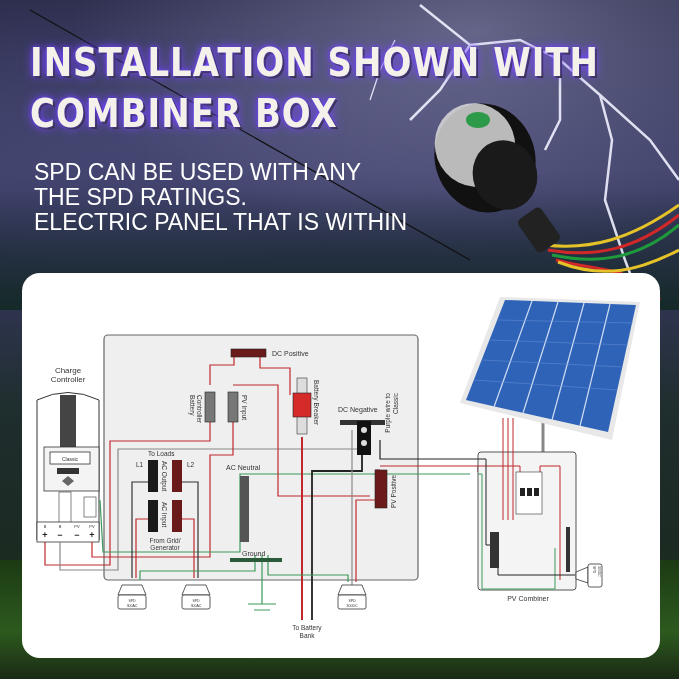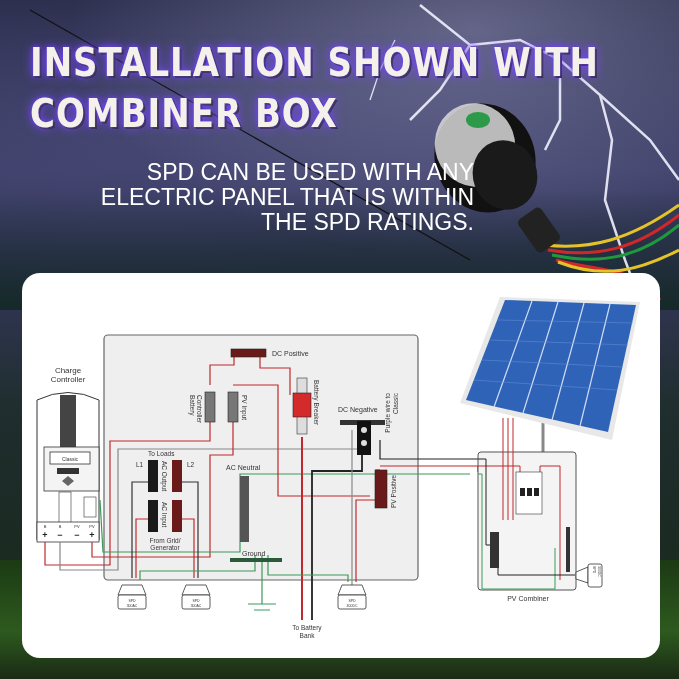--- a/index.html
+++ b/index.html
@@ -11,21 +11,21 @@
   .forest{position:absolute;left:0;top:190px;width:679px;height:120px;
     background:linear-gradient(180deg,rgba(20,40,40,0),rgba(18,40,36,.9));}
   .lawn{position:absolute;left:0;top:560px;width:679px;height:119px;
     background:linear-gradient(180deg,#1c3a14,#2d5a1e 60%,#1a2a14);}
   .title{position:absolute;left:30px;font-weight:bold;font-family:"DejaVu Sans",sans-serif;color:#f4f1ea;
     font-size:34px;letter-spacing:1px;transform:scaleY(1.15);
     text-shadow:0 0 4px #6b3cff,2px 2px 0 #333,0 0 10px #7a4cff;}
   .t1{top:42px;}
   .t2{top:93px;}
   .sub{position:absolute;left:34px;top:160px;color:#fff;font-size:23px;line-height:25px;width:440px;}
-  .sub div{white-space:nowrap;text-align:right;}
+  .sub div{white-space:nowrap;}
   .card{position:absolute;left:22px;top:273px;width:638px;height:385px;background:#fff;border-radius:18px;}
   svg text{font-family:"Liberation Sans",sans-serif;}
 </style>
 </head>
 <body>
 
 <div class="sky-glow"></div>
 <div class="forest"></div>
 <div class="lawn"></div>
 
@@ -49,22 +49,22 @@
     <ellipse cx="478" cy="120" rx="12" ry="8" fill="#2c9a48"></ellipse>
     <ellipse cx="505" cy="175" rx="32" ry="35" fill="#1a1a1a" transform="rotate(-20 505 175)"></ellipse>
     <rect x="525" y="210" width="28" height="40" rx="5" fill="#222" transform="rotate(-35 539 230)"></rect>
   </g>
 </svg>
 
 <div class="title t1">INSTALLATION SHOWN WITH</div>
 <div class="title t2">COMBINER BOX</div>
 <div class="sub">
   <div>SPD CAN BE USED WITH ANY</div>
+  <div>THE SPD RATINGS.</div>
   <div>ELECTRIC PANEL THAT IS WITHIN</div>
-  <div>THE SPD RATINGS.</div>
 </div>
 
 <div class="card"></div>
 
 <svg style="position:absolute;left:0;top:0" width="679" height="679">
 
   <rect x="104" y="335" width="314" height="245" rx="4" fill="#efefef" stroke="#666" stroke-width="1.2"></rect>
 
   <g>
     <text x="68" y="373" font-size="8" fill="#333" text-anchor="middle">Charge</text>

